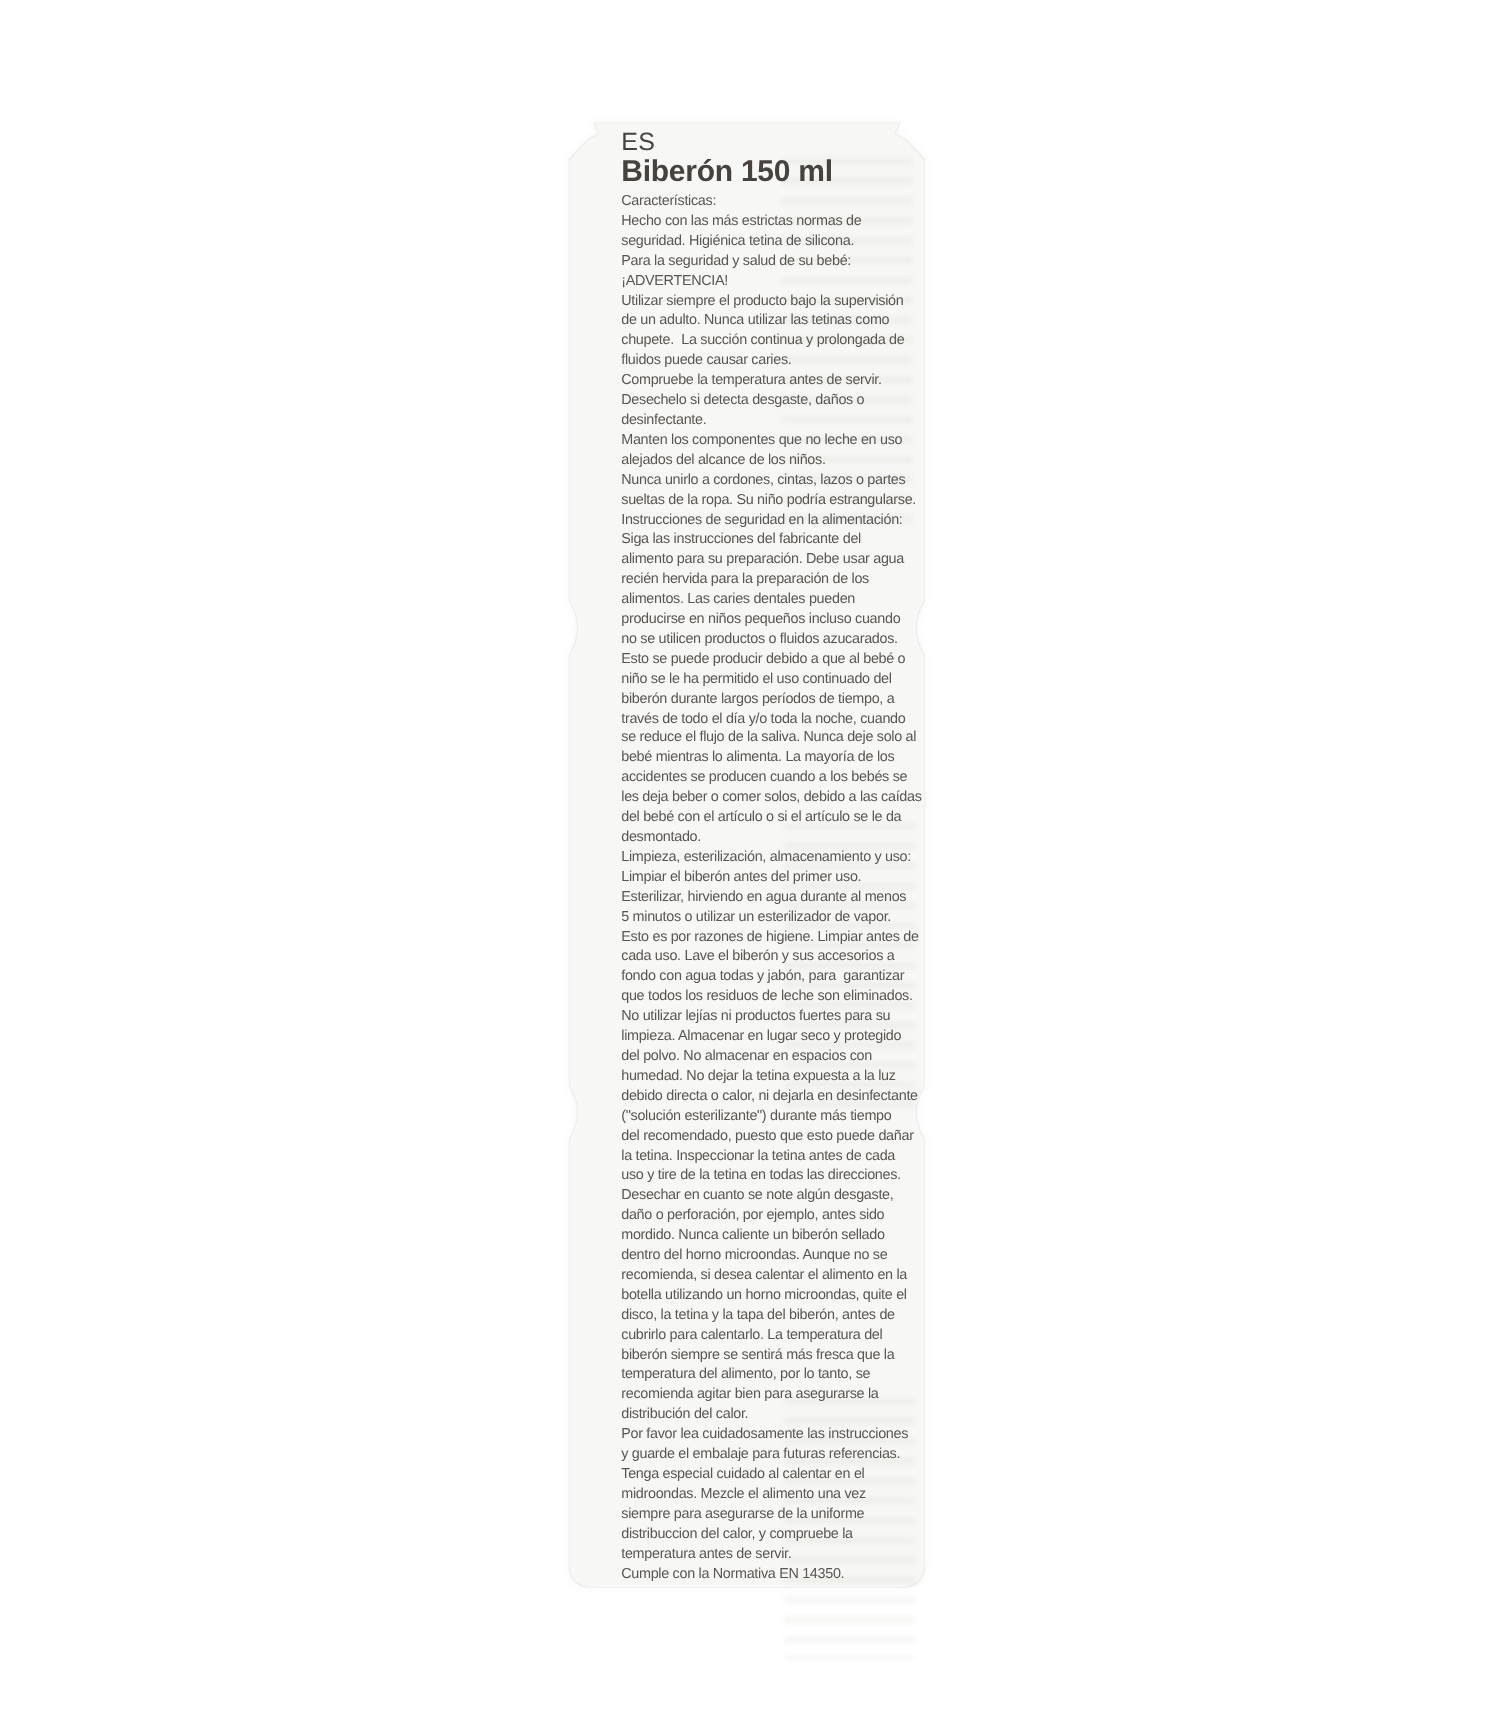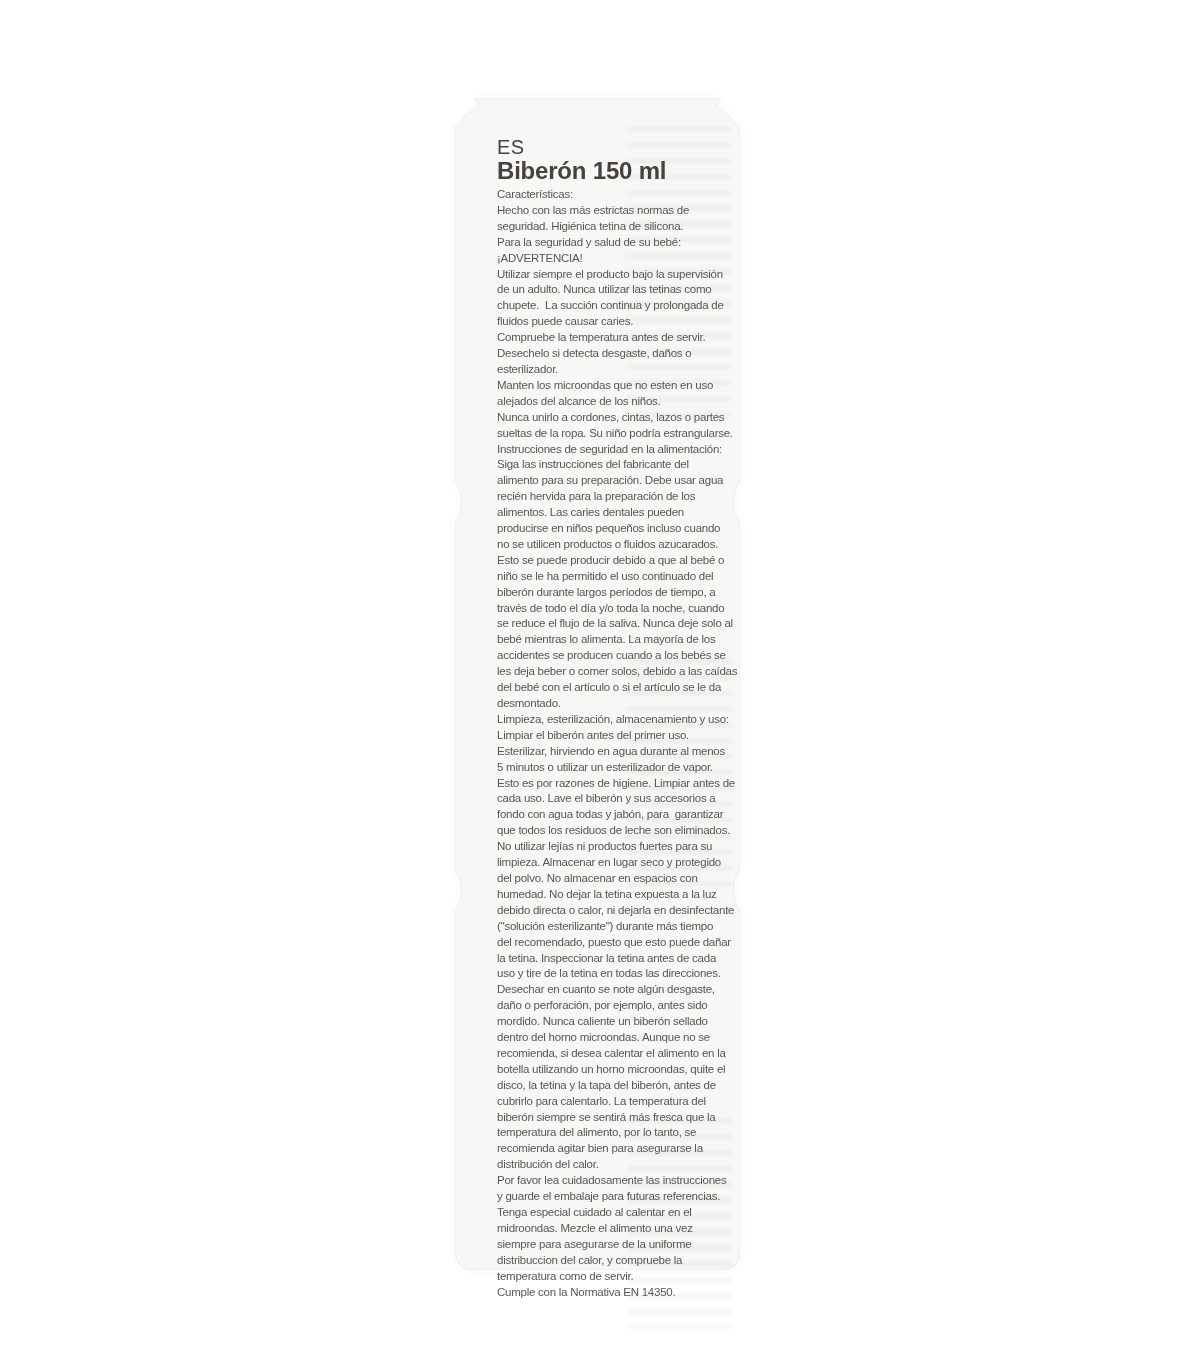--- a/index.html
+++ b/index.html
@@ -32,21 +32,20 @@
   .paper-svg path {
     fill: var(--paper-color, #f7f7f5);
     stroke: #ededeb;
     stroke-width: 1;
   }
   .content {
     position: absolute;
     left: 42px;
     top: 6px;
     width: 232px;
-    margin-top: 33px;
   }
   .lang-code {
     font-size: 20px;
     line-height: 21px;
     color: var(--heading-color, #46423e);
     letter-spacing: 0.3px;
   }
   .product-title {
     font-size: 24px;
     line-height: 25px;
@@ -110,22 +109,22 @@
         <div class="line">Hecho con las más estrictas normas de</div>
         <div class="line">seguridad. Higiénica tetina de silicona.</div>
         <div class="line">Para la seguridad y salud de su bebé:</div>
         <div class="line">¡ADVERTENCIA!</div>
         <div class="line">Utilizar siempre el producto bajo la supervisión</div>
         <div class="line">de un adulto. Nunca utilizar las tetinas como</div>
         <div class="line">chupete.  La succión continua y prolongada de</div>
         <div class="line">fluidos puede causar caries.</div>
         <div class="line">Compruebe la temperatura antes de servir.</div>
         <div class="line">Desechelo si detecta desgaste, daños o</div>
-        <div class="line">esterilizador.</div>
-        <div class="line">Manten los microondas que no esten en uso</div>
+        <div class="line">desinfectante.</div>
+        <div class="line">Manten los componentes que no leche en uso</div>
         <div class="line">alejados del alcance de los niños.</div>
         <div class="line">Nunca unirlo a cordones, cintas, lazos o partes</div>
         <div class="line">sueltas de la ropa. Su niño podría estrangularse.</div>
         <div class="line">Instrucciones de seguridad en la alimentación:</div>
         <div class="line">Siga las instrucciones del fabricante del</div>
         <div class="line">alimento para su preparación. Debe usar agua</div>
         <div class="line">recién hervida para la preparación de los</div>
         <div class="line">alimentos. Las caries dentales pueden</div>
         <div class="line">producirse en niños pequeños incluso cuando</div>
         <div class="line">no se utilicen productos o fluidos azucarados.</div>
@@ -167,18 +166,18 @@
         <div class="line">biberón siempre se sentirá más fresca que la</div>
         <div class="line">temperatura del alimento, por lo tanto, se</div>
         <div class="line">recomienda agitar bien para asegurarse la</div>
         <div class="line">distribución del calor.</div>
         <div class="line">Por favor lea cuidadosamente las instrucciones</div>
         <div class="line">y guarde el embalaje para futuras referencias.</div>
         <div class="line">Tenga especial cuidado al calentar en el</div>
         <div class="line">midroondas. Mezcle el alimento una vez</div>
         <div class="line">siempre para asegurarse de la uniforme</div>
         <div class="line">distribuccion del calor, y compruebe la</div>
-        <div class="line">temperatura como de servir.</div>
+        <div class="line">temperatura antes de servir.</div>
         <div class="line">Cumple con la Normativa EN 14350.</div>
       </div>
   </div>
 
 </div>
 
 </body></html>

